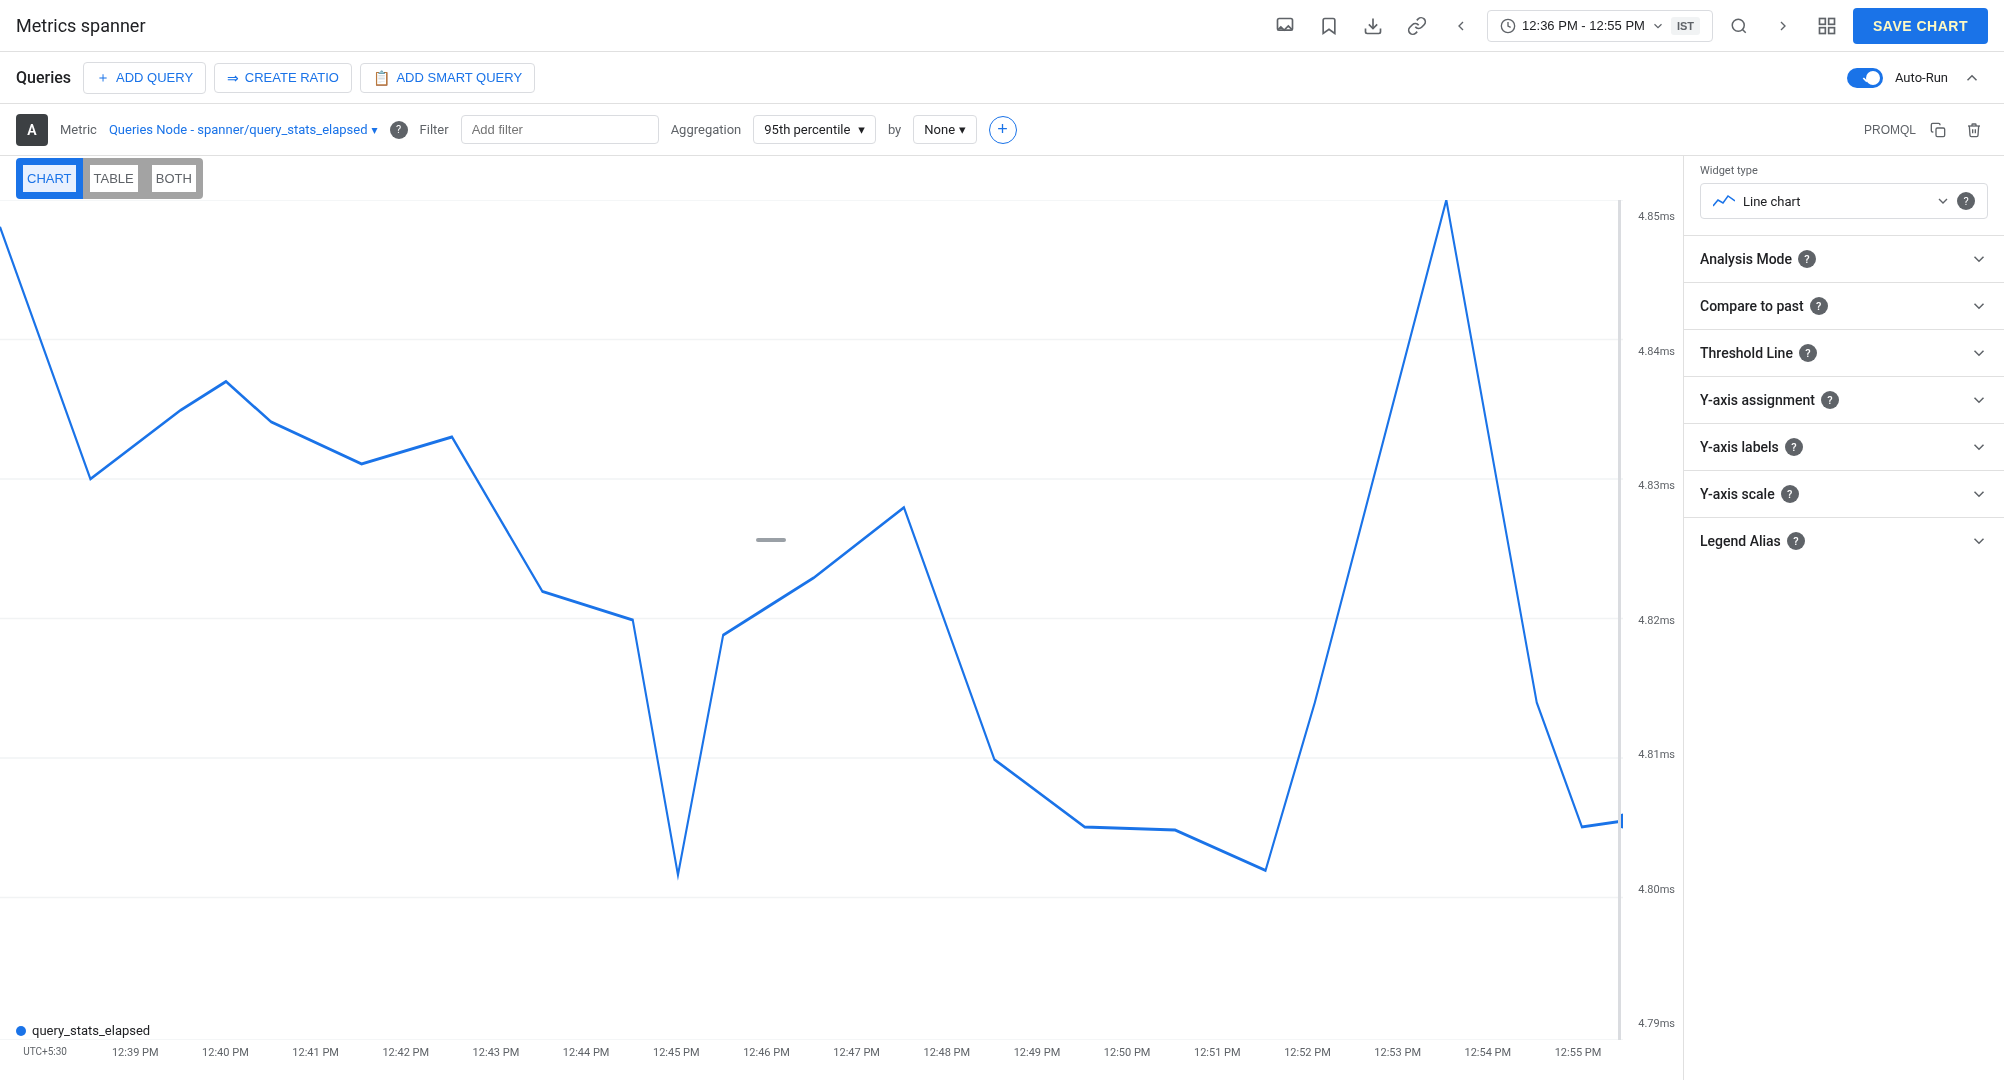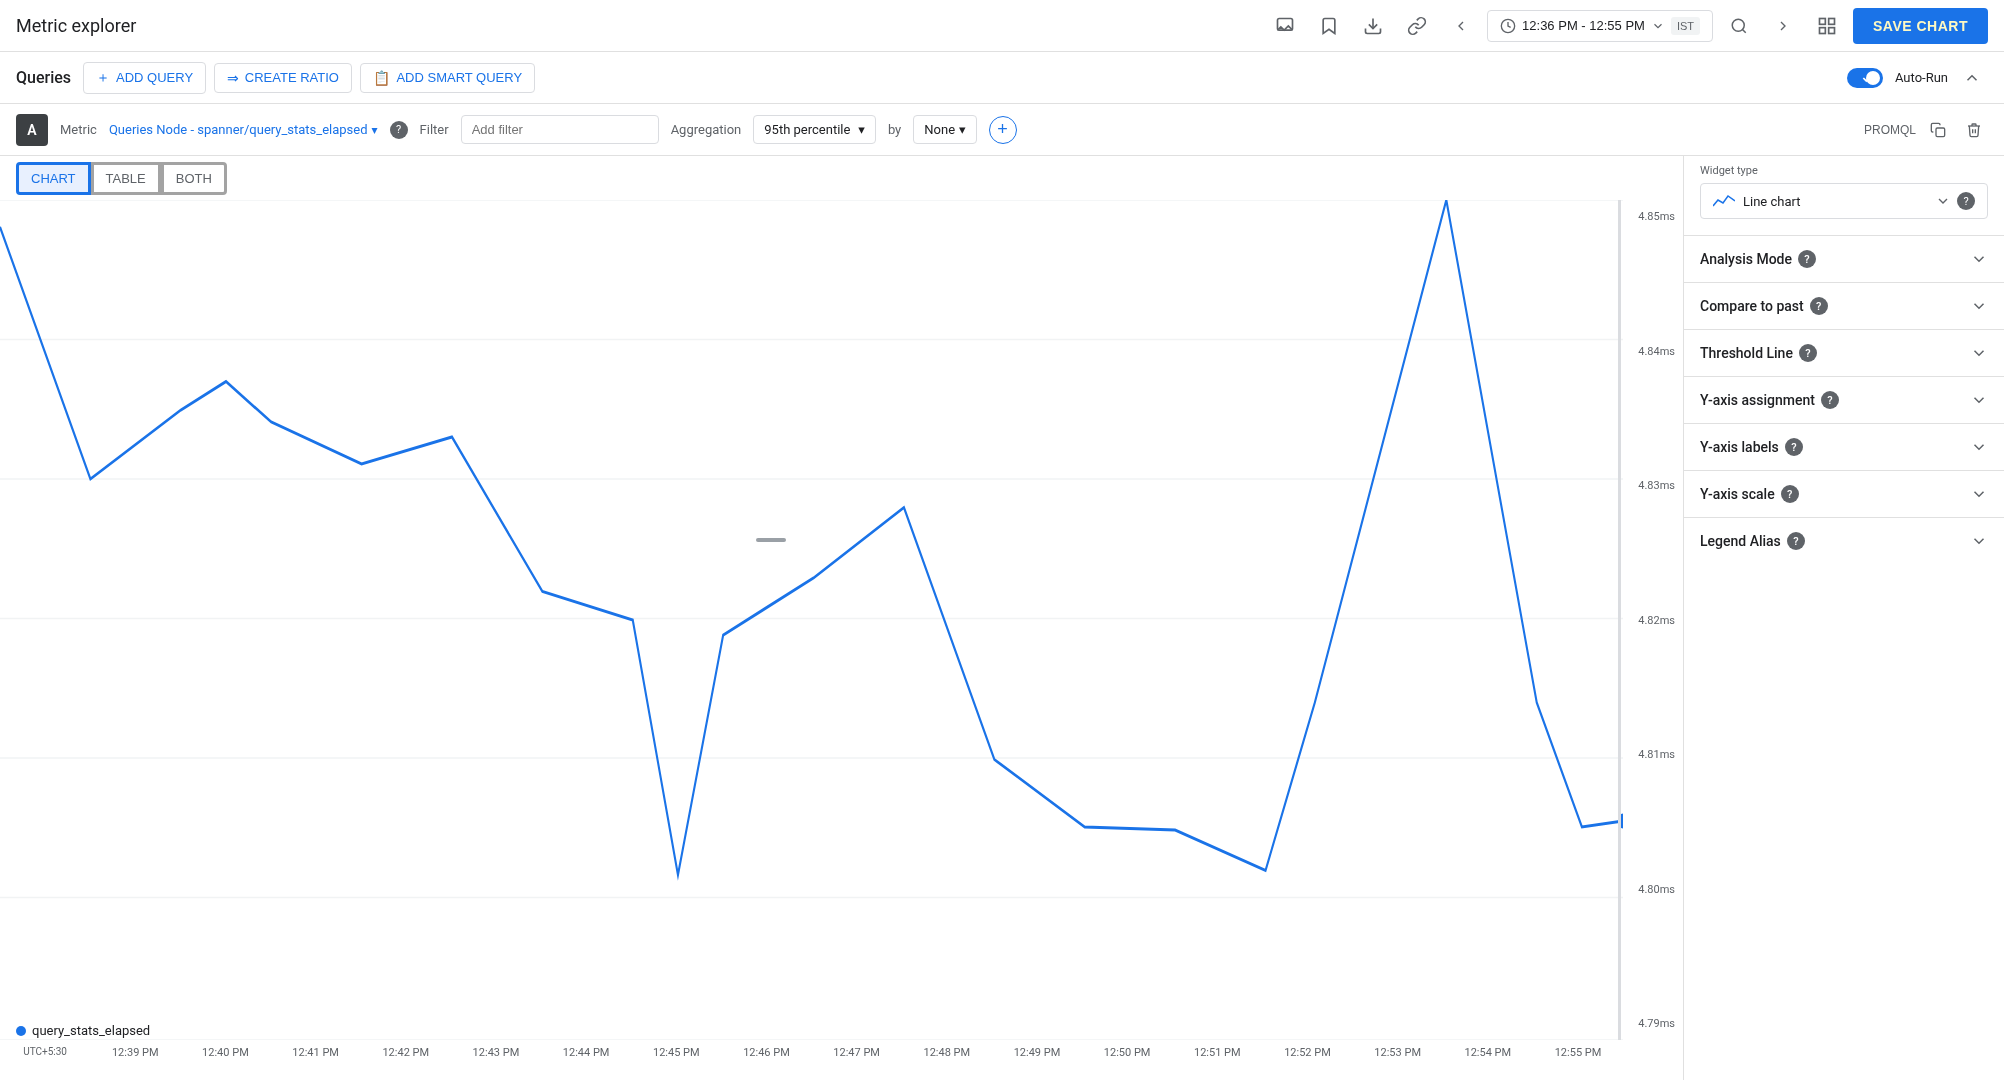--- a/index.html
+++ b/index.html
@@ -4,21 +4,21 @@
   <style>
     * { box-sizing: border-box; margin: 0; padding: 0; }
     body { font-family: 'Google Sans', Roboto, Arial, sans-serif; background: #fff; color: #202124; font-size: 13px; overflow: hidden; width: 2004px; height: 1080px; }
 
     
     .header { display: flex; align-items: center; justify-content: space-between; padding: 0 16px; height: 52px; border-bottom: 1px solid #e0e0e0; }
     .header-title { font-size: 18px; font-weight: 400; color: #202124; }
     .header-right { display: flex; align-items: center; gap: 8px; }
     .header-icon-btn { width: 36px; height: 36px; border-radius: 50%; border: none; background: transparent; cursor: pointer; display: flex; align-items: center; justify-content: center; color: #5f6368; }
     .time-range-btn { display: flex; align-items: center; gap: 6px; border: 1px solid #dadce0; border-radius: 4px; padding: 6px 12px; cursor: pointer; background: #fff; font-size: 13px; color: #202124; }
-    .timezone-badge { background: #f1f3f4; border-radius: 3px; padding: 3px 6px; font-size: 11px; color: #5f6368; }
+    .timezone-badge { background: #f1f3f4; border-radius: 3px; padding: 3px 6px; font-size: 11px; color: #5f6368; font-weight: bold; }
     .save-chart-btn { background: #1a73e8; color: #fef9c3; border: none; border-radius: 4px; padding: 10px 20px; font-size: 14px; font-weight: 600; cursor: pointer; letter-spacing: 0.5px; }
     .nav-arrows { display: flex; gap: 4px; }
 
     
     .queries-bar { display: flex; align-items: center; padding: 8px 16px; border-bottom: 1px solid #e0e0e0; gap: 12px; height: 52px; }
     .queries-title { font-size: 16px; font-weight: 500; }
     .queries-actions { display: flex; align-items: center; gap: 8px; }
     .query-action-btn { display: flex; align-items: center; gap: 6px; border: 1px solid #dadce0; border-radius: 4px; padding: 6px 12px; cursor: pointer; background: #fff; font-size: 13px; color: #1a73e8; font-weight: 500; }
     .query-action-btn .btn-icon { font-size: 14px; }
     .auto-run-section { margin-left: auto; display: flex; align-items: center; gap: 8px; }
@@ -45,21 +45,21 @@
     .query-row-right { margin-left: auto; display: flex; align-items: center; gap: 8px; }
     .promql-btn { display: flex; align-items: center; gap: 4px; color: #5f6368; font-size: 12px; cursor: pointer; border: none; background: transparent; }
     .icon-btn-sm { width: 28px; height: 28px; border-radius: 50%; border: none; background: transparent; cursor: pointer; display: flex; align-items: center; justify-content: center; color: #5f6368; }
 
     
     .main-content { display: flex; height: calc(1080px - 156px); }
 
     
     .chart-area { flex: 1; display: flex; flex-direction: column; border-right: 1px solid #e0e0e0; }
     .chart-tabs { display: flex; align-items: center; padding: 8px 16px; gap: 0; height: 44px; }
-    .chart-tab { padding: 6px 12px; font-size: 13px; cursor: pointer; border: 3px solid #a3a3a3; color: #5f6368; background: #fff; }
+    .chart-tab { padding: 6px 4px; font-size: 13px; cursor: pointer; border: 7px solid #a3a3a3; color: #5f6368; background: #fff; }
     .chart-tab.active { background: #e8f0fe; color: #1a73e8; border-color: #1a73e8; font-weight: 500; }
     .chart-tab:first-child { border-radius: 4px 0 0 4px; }
     .chart-tab:last-child { border-radius: 0 4px 4px 0; }
     .chart-wrapper { flex: 1; position: relative; overflow: hidden; }
 
     
     .y-axis { position: absolute; right: 0; top: 0; bottom: 40px; width: 60px; display: flex; flex-direction: column; justify-content: space-between; padding: 10px 8px; font-size: 11px; color: #5f6368; text-align: right; }
 
     
     .chart-svg-container { position: absolute; left: 0; top: 0; right: 60px; bottom: 40px; }
@@ -86,21 +86,21 @@
     
     .accordion-item { border-top: 1px solid #e0e0e0; }
     .accordion-header { display: flex; align-items: center; padding: 14px 16px; cursor: pointer; justify-content: space-between; }
     .accordion-title { display: flex; align-items: center; gap: 6px; font-size: 14px; font-weight: 500; color: #202124; }
     .accordion-chevron { color: #5f6368; font-size: 16px; }
   </style>
 </head>
 <body>
 
 <div class="header">
-  <span class="header-title">Metric explorer</span>
+  <span class="header-title">Metrics spanner</span>
   <div class="header-right">
 
     <button class="header-icon-btn" title="Feedback">
       <svg width="20" height="20" viewBox="0 0 24 24" fill="none" stroke="#5f6368" stroke-width="2">
           <rect x="3" y="3" width="18" height="14" rx="2"></rect>
           <polyline points="3,17 7,13 11,17 16,12 21,17"></polyline>
         </svg>
     </button>
     <button class="header-icon-btn" title="Bookmark">
       <svg width="20" height="20" viewBox="0 0 24 24" fill="none" stroke="#5f6368" stroke-width="2">

